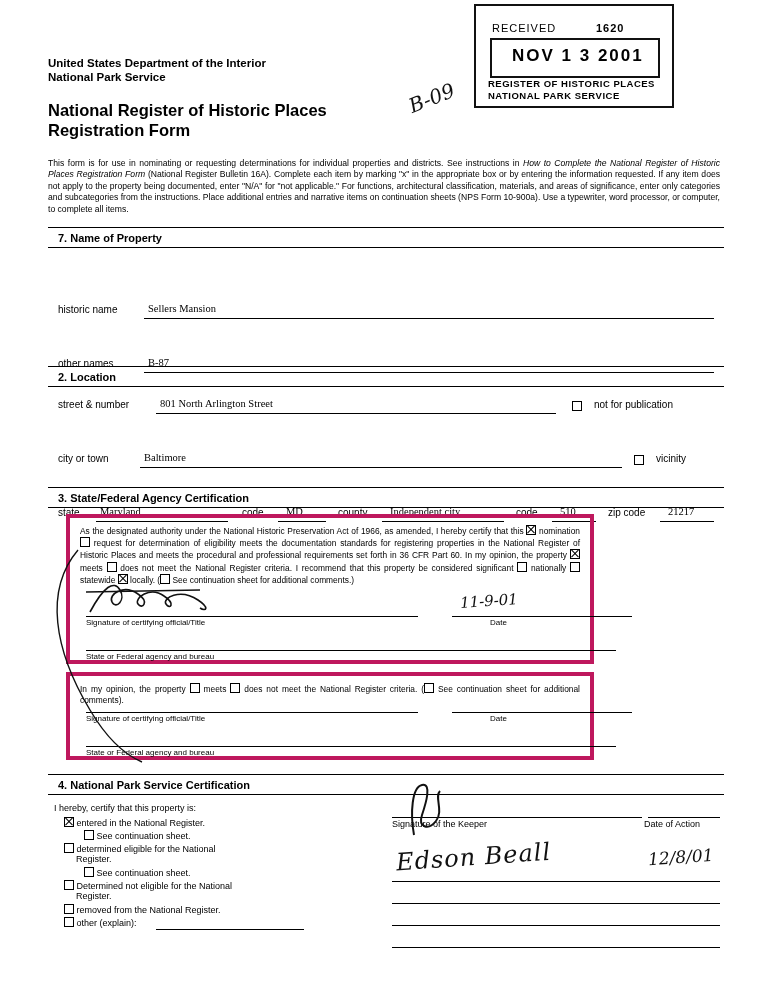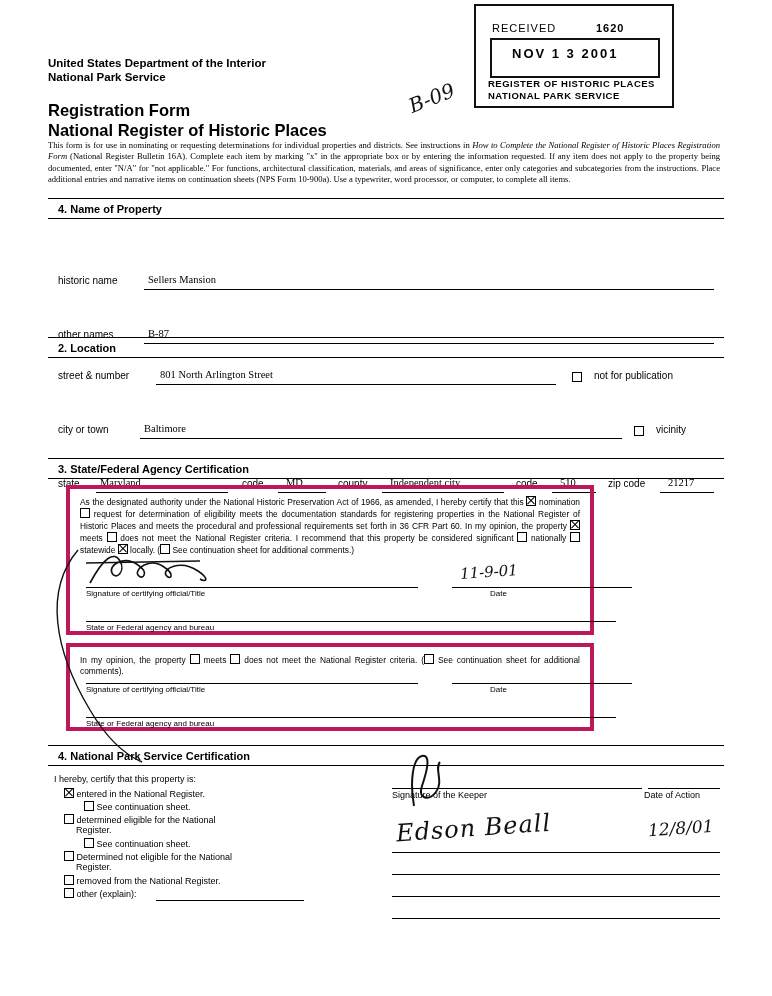--- a/index.html
+++ b/index.html
@@ -46,25 +46,25 @@
     font-weight: bold;
     line-height: 14px;
   }
   .title {
     margin-top: 16px;
     font-size: 16.5px;
     font-weight: bold;
     line-height: 20px;
   }
   .intro {
+    margin-top: 18px;
     font-size: 8.6px;
     line-height: 11.4px;
     text-align: justify;
     width: 672px;
-    font-family: Liberation Serif, serif;
   }
   .intro i { font-style: italic; }
 
   .sec-rule {
     border-top: 1.6px solid #000;
     margin-top: 12px;
   }
   .sec-head {
     font-size: 11px;
     font-weight: bold;
@@ -179,21 +179,21 @@
     left: 16px;
     top: 34px;
     width: 166px;
     height: 36px;
     border: 2px solid #111;
   }
   .stamp .date {
     position: absolute;
     left: 20px;
     top: 6px;
-    font-size: 13px;
+    font-size: 17px;
     font-weight: bold;
     letter-spacing: 2px;
   }
   .stamp .l1 {
     position: absolute;
     left: 14px;
     top: 74px;
     font-size: 9.5px;
     font-weight: bold;
     letter-spacing: 0.5px;
@@ -240,30 +240,30 @@
 <div class="page">
   <div class="content">
 
 
     <div class="agency">
       <div>United States Department of the Interior</div>
       <div>National Park Service</div>
     </div>
 
     <div class="title">
+      <div>National Register of Historic Places</div>
       <div>Registration Form</div>
-      <div>National Register of Historic Places</div>
     </div>
 
     <div class="intro">
       <span>This form is for use in nominating or requesting determinations for individual properties and districts.  See instructions in </span><i>How to Complete the National Register of Historic Places Registration Form</i><span> (National Register Bulletin 16A).  Complete each item by marking "x" in the appropriate box or by entering the information requested.  If any item does not apply to the property being documented, enter "N/A" for "not applicable."  For functions, architectural classification, materials, and areas of significance, enter only categories and subcategories from the instructions.  Place additional entries and narrative items on continuation sheets (NPS Form 10-900a).  Use a typewriter, word processor, or computer, to complete all items.</span>
     </div>
 
     <div class="sec-rule"></div>
-    <div class="sec-head">4. Name of Property</div>
+    <div class="sec-head">7. Name of Property</div>
 
     <div style="position:relative;height:62px;">
       <div class="row" style="top:8px;margin-top:44px;">
         <span class="lbl" style="left:10px;">historic name</span>
         <span class="val" style="left:100px;">Sellers Mansion</span>
         <span class="uline" style="left:96px;top:18px;width:570px;"></span>
       </div>
       <div class="row" style="top:36px;">
         <span class="lbl" style="left:10px;">other names</span>
         <span class="val" style="left:100px;">B-87</span>

